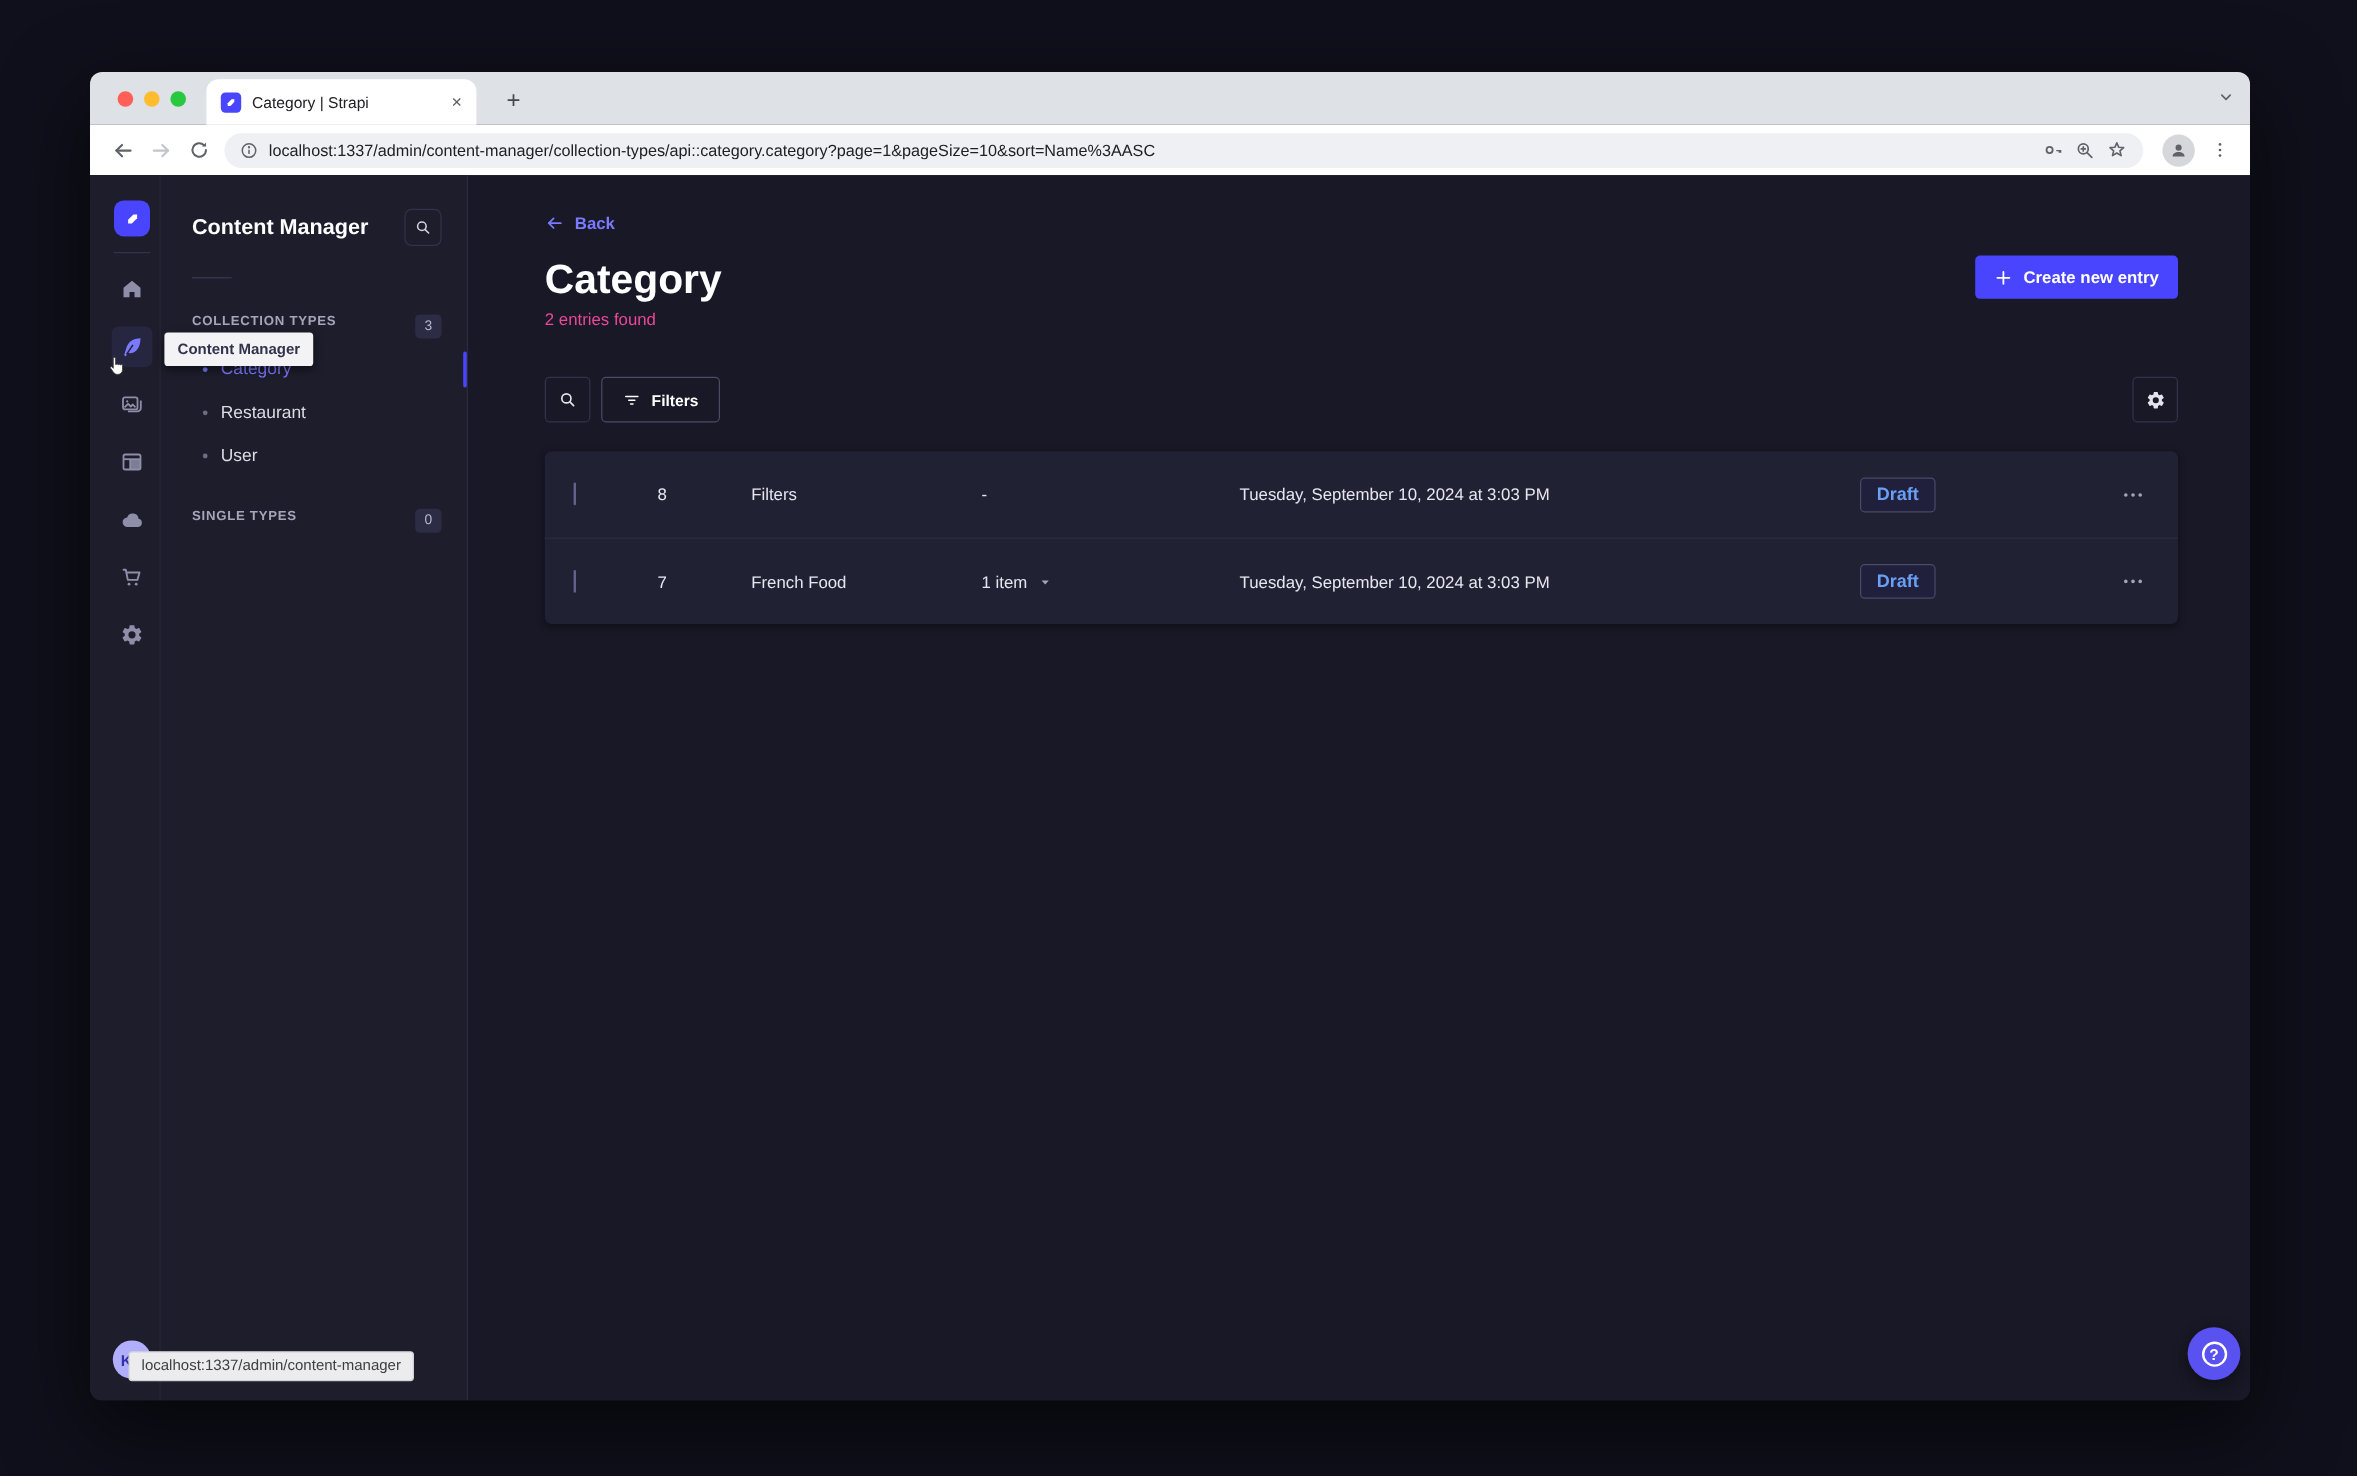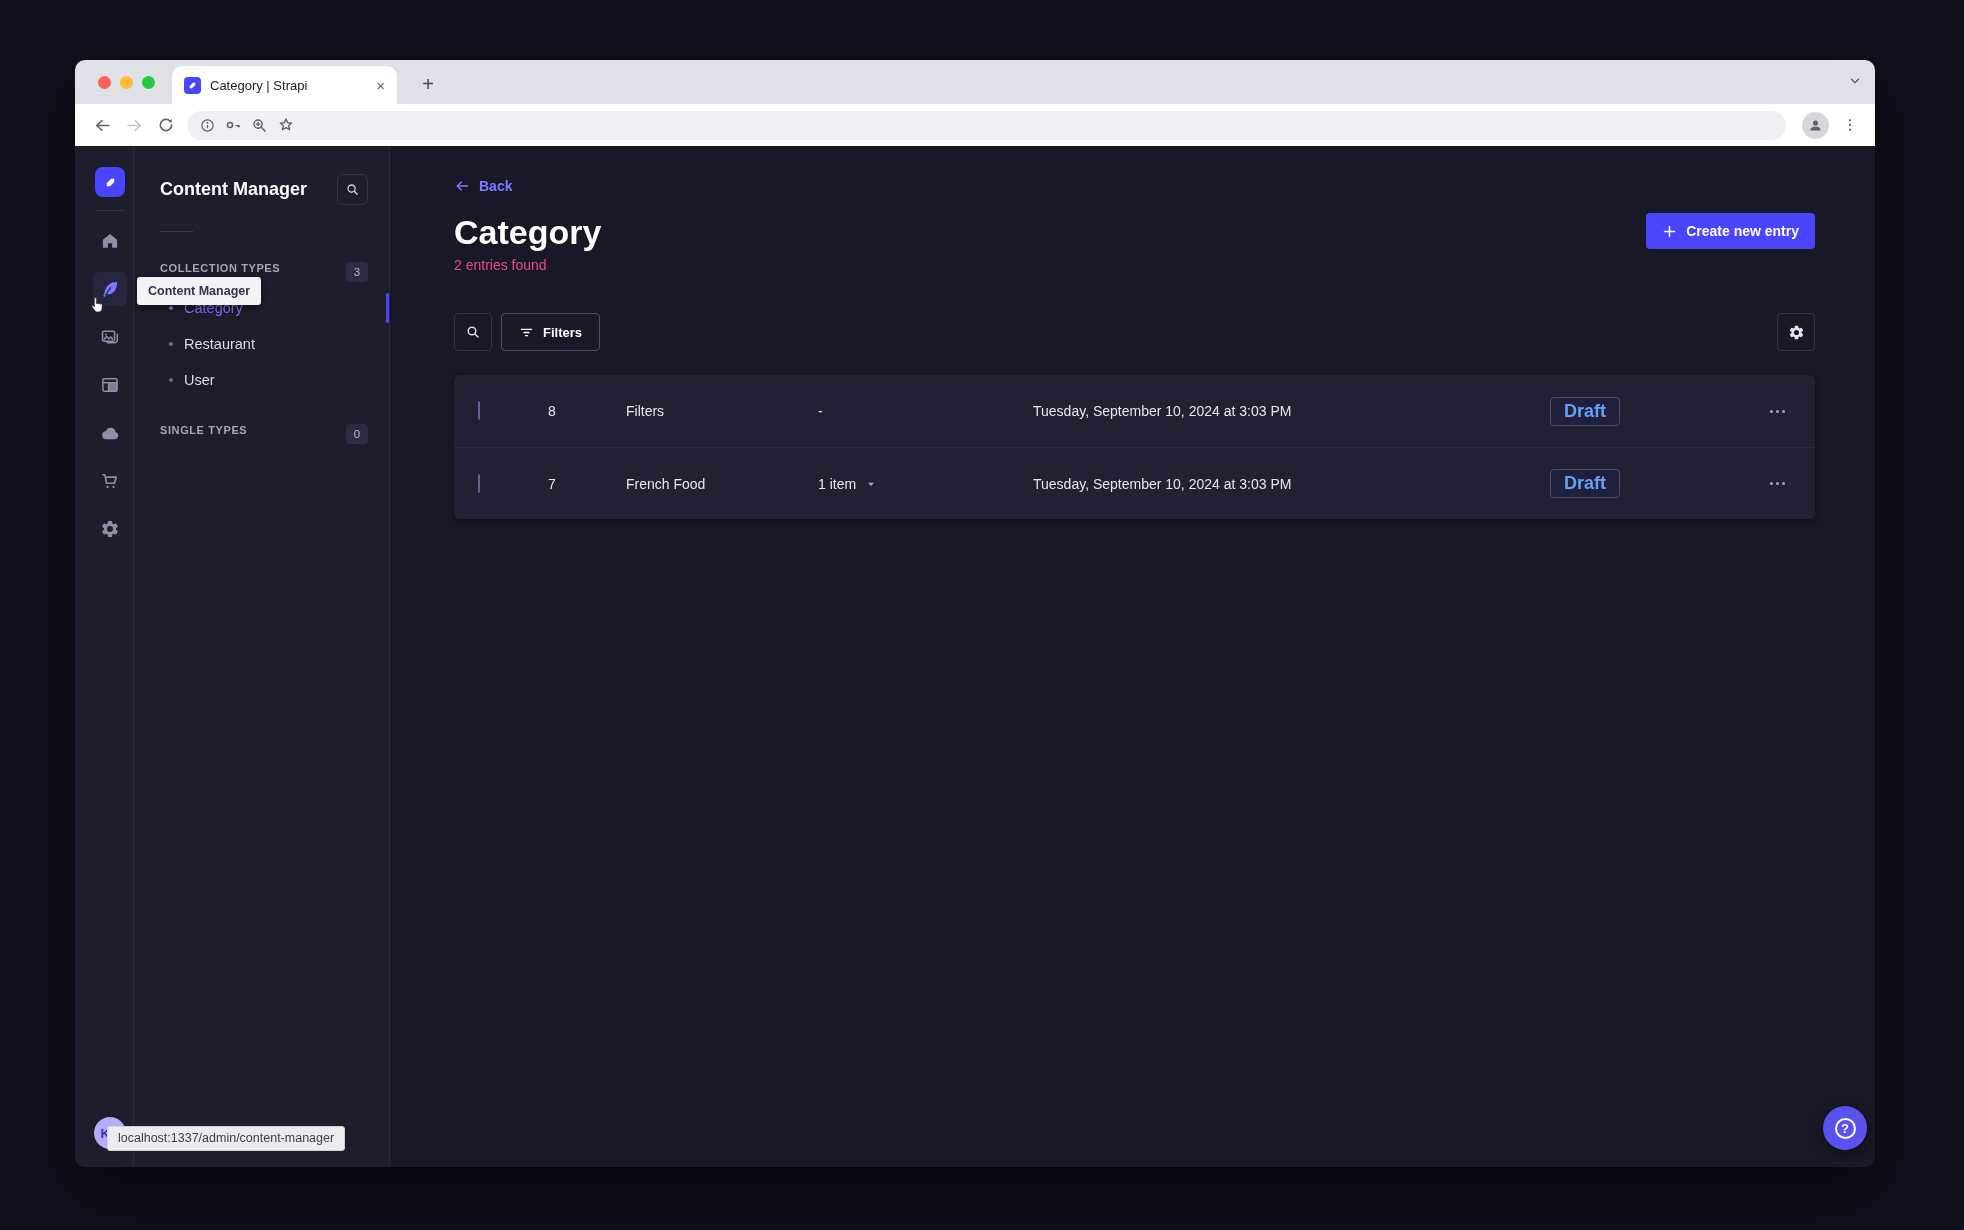--- a/index.html
+++ b/index.html
@@ -69,21 +69,21 @@
 
   .table-card { margin-top:24px; background:#212134; border-radius:6px; box-shadow:0 2px 6px rgba(4,4,10,.35); }
   .trow { display:grid; grid-template-columns:70px 78px 192px 215px 517px 195px 1fr; align-items:center; padding:0 24px; }
   .thead { height:56px; border-bottom:1px solid #32324d; }
   .th { font-size:11px; font-weight:700; letter-spacing:.6px; color:#d4d4e0; display:flex; align-items:center; gap:9px; }
   .sort-asc { width:0; height:0; border-left:5px solid transparent; border-right:5px solid transparent; border-bottom:6px solid #d4d4e0; }
   .drow { height:72px; }
   .drow + .drow { border-top:1px solid #2c2c44; }
   .cell { font-size:14px; color:#e6e6f0; display:flex; align-items:center; gap:9px; min-width:0; }
   .checkbox { width:20px; height:20px; border:1px solid #62628a; border-radius:4px; background:transparent; }
-  .badge-draft { display:inline-flex; align-items:center; height:29px; padding:0 13px; border:1px solid #4a4a6a; border-radius:4px; background:#20203c; color:#699ff7; font-size:18px; font-weight:700; }
+  .badge-draft { display:inline-flex; align-items:center; height:29px; padding:0 13px; border:1px solid #4a4a6a; border-radius:4px; background:#20203c; color:#699ff7; font-size:15px; font-weight:700; }
   .chev-dn { color:#a5a5ba; }
   .dots-btn { justify-self:end; color:#a5a5ba; display:flex; gap:3px; padding:6px; background:transparent; border:none; }
   .dots-btn i { width:3px; height:3px; border-radius:50%; background:currentColor; }
 
   .help-fab { position:absolute; right:8px; bottom:17px; width:44px; height:44px; border-radius:50%; background:#5951f0; color:#ffffff; display:grid; place-items:center; box-shadow:0 4px 12px rgba(0,0,0,.4); z-index:8; }
   .help-ring { width:21px; height:21px; border:2px solid #ffffff; border-radius:50%; display:grid; place-items:center; font-size:13px; font-weight:700; }
 
   .status-bubble { position:absolute; left:4px; bottom:16px; background:#ececef; border:1px solid #cfd1d5; color:#3c4043; font-size:12.5px; padding:4px 10px 5px; border-radius:3px; z-index:9; white-space:nowrap;margin-left:28px; }
 
   svg { display:block; }
@@ -137,20 +137,21 @@
           </svg>
       </span>
       <div class="urlbar">
         <span class="url-ic">
           <svg width="15" height="15" viewBox="0 0 24 24" fill="none" stroke="currentColor" stroke-width="2">
               <circle cx="12" cy="12" r="9"></circle>
               <line x1="12" y1="11" x2="12" y2="16.5"></line>
               <circle cx="12" cy="7.5" r="0.6" fill="currentColor"></circle>
             </svg>
         </span>
+        <span class="url-text">localhost:1337/admin/content-manager/collection-types/api::category.category?page=1&amp;pageSize=10&amp;sort=Name%3AASC</span>
         <span class="url-ic">
           <svg width="18" height="18" viewBox="0 0 24 24" fill="none" stroke="currentColor" stroke-width="2" stroke-linejoin="round">
               <circle cx="8" cy="12" r="3.4"></circle>
               <path d="M11.4 12H21v3h-3v-1.5h-2.6V12" fill="currentColor" stroke="none"></path>
             </svg>
         </span>
         <span class="url-ic">
           <svg width="17" height="17" viewBox="0 0 24 24" fill="none" stroke="currentColor" stroke-width="2" stroke-linecap="round">
               <circle cx="10" cy="10" r="5.8"></circle>
               <line x1="14.4" y1="14.4" x2="20" y2="20"></line>

